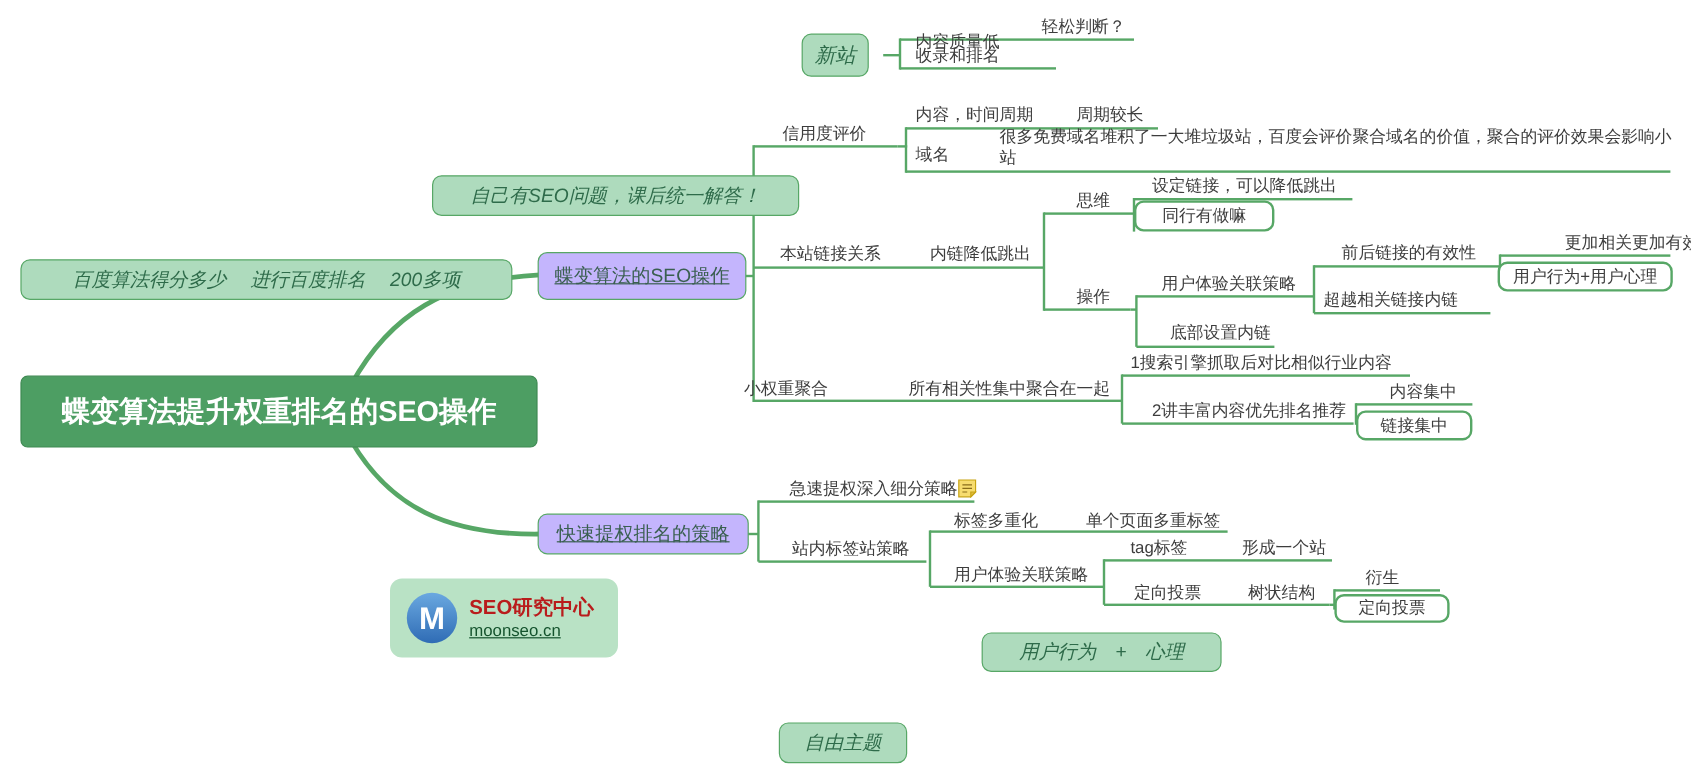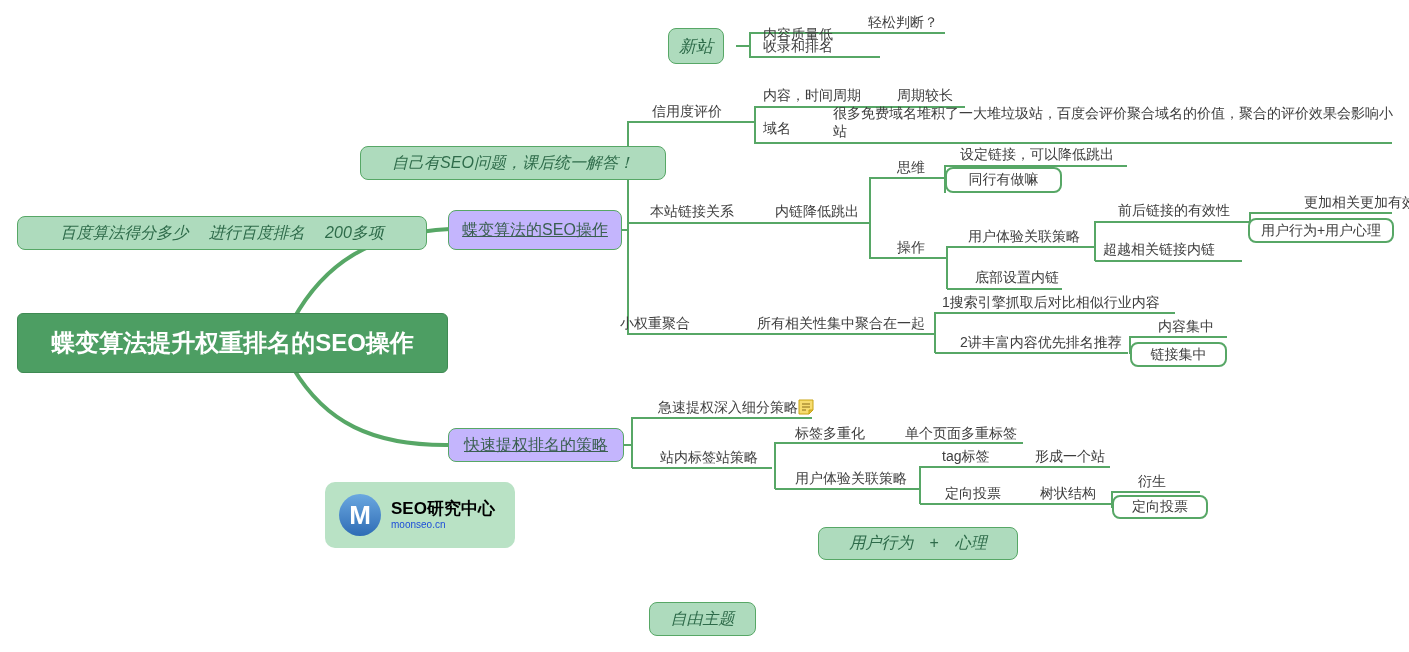--- a/index.html
+++ b/index.html
@@ -16,22 +16,22 @@
   .primary{position:absolute;background:#c4b5fd;border:1px solid #57a766;border-radius:8px;color:#3a5f50;
          display:flex;align-items:center;justify-content:center;z-index:3;box-sizing:border-box;white-space:nowrap;text-decoration:underline;}
   .central{position:absolute;background:#4d9e63;border:1px solid #3f8a53;border-radius:6px;color:#ffffff;font-weight:bold;
          display:flex;align-items:center;justify-content:center;z-index:3;box-sizing:border-box;white-space:nowrap;}
   .logo-card{position:absolute;left:325px;top:482px;width:190px;height:66px;background:#b9e2c5;border-radius:10px;
          display:flex;align-items:center;padding-left:14px;box-sizing:border-box;z-index:3;}
   .logo-circle{width:42px;height:42px;border-radius:50%;background:#3a7cc4;
          background:linear-gradient(180deg,#6aa8e0 0%,#2f6cb5 100%);
          color:#ffffff;font-weight:bold;font-size:26px;display:flex;align-items:center;justify-content:center;}
   .logo-text{margin-left:10px;line-height:1.15;}
-  .logo-title{font-size:17px;font-weight:bold;color:#000000;}
-  .logo-domain{font-size:10px;color:#1d4ed8;}
+  .logo-title{font-size:17px;font-weight:bold;color:#b91c1c;}
+  .logo-domain{font-size:14px;color:#14532d;text-decoration:underline;}
   .watermark{position:absolute;left:1135px;top:598px;font-family:"DejaVu Serif","Liberation Serif",serif;
          font-weight:bold;font-size:38px;color:#4b4b4b;z-index:3;letter-spacing:2px;white-space:nowrap;}
   .note-icon{position:absolute;left:798px;top:399px;z-index:3;}
 </style>
 </head>
 <body>
 
 <div class="canvas">
 
   <svg class="curves" width="1409" height="652" viewBox="0 0 1409 652">

